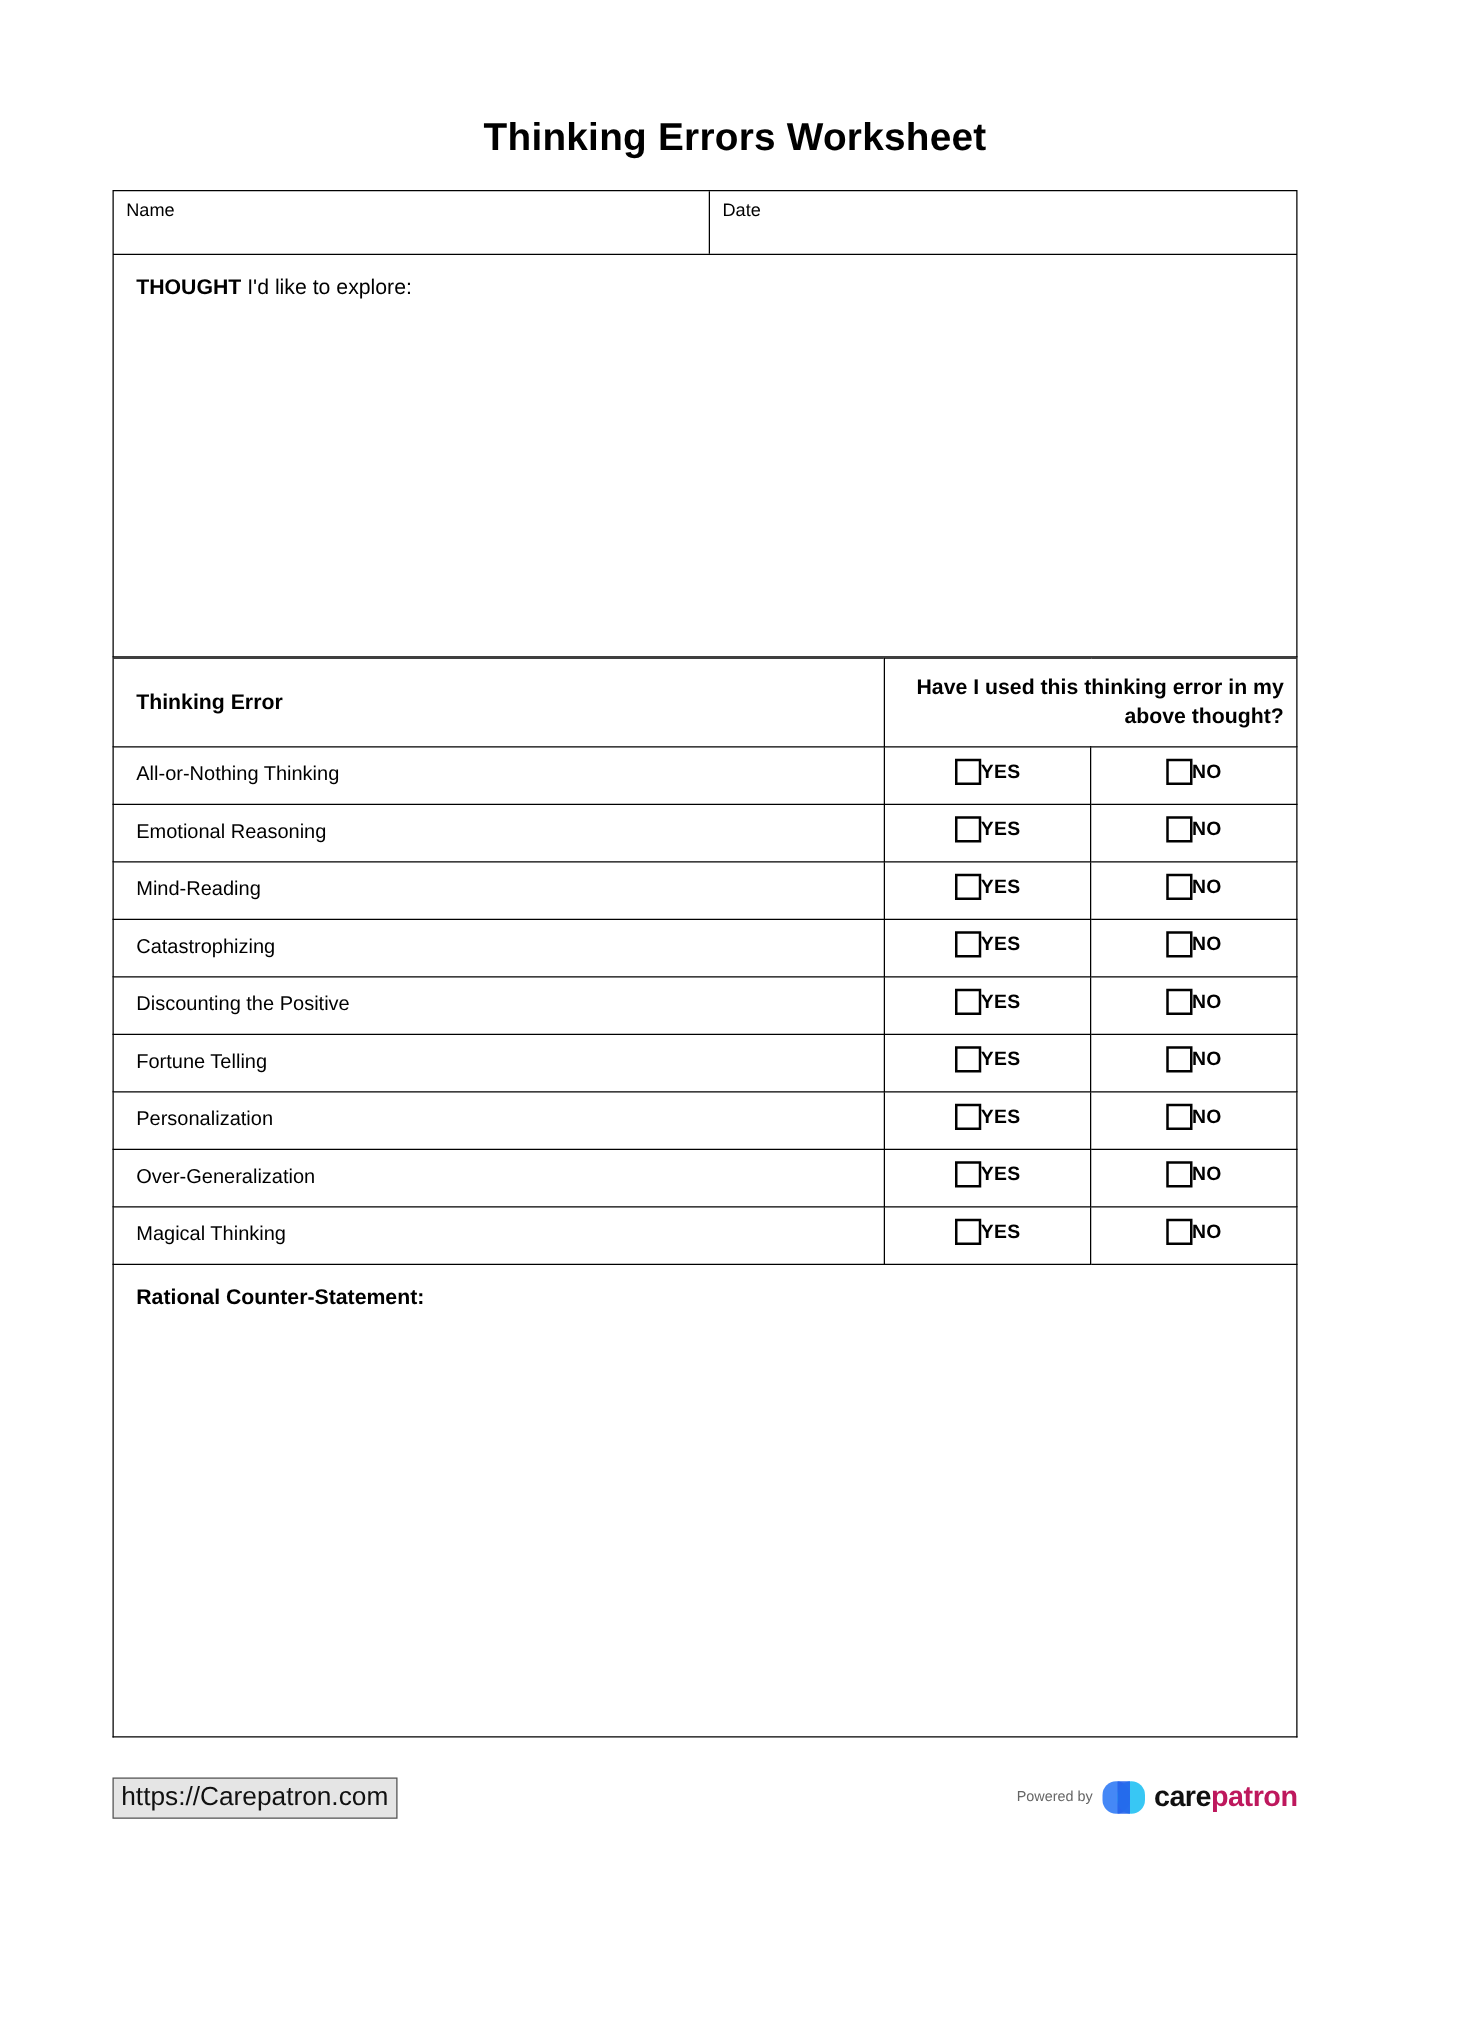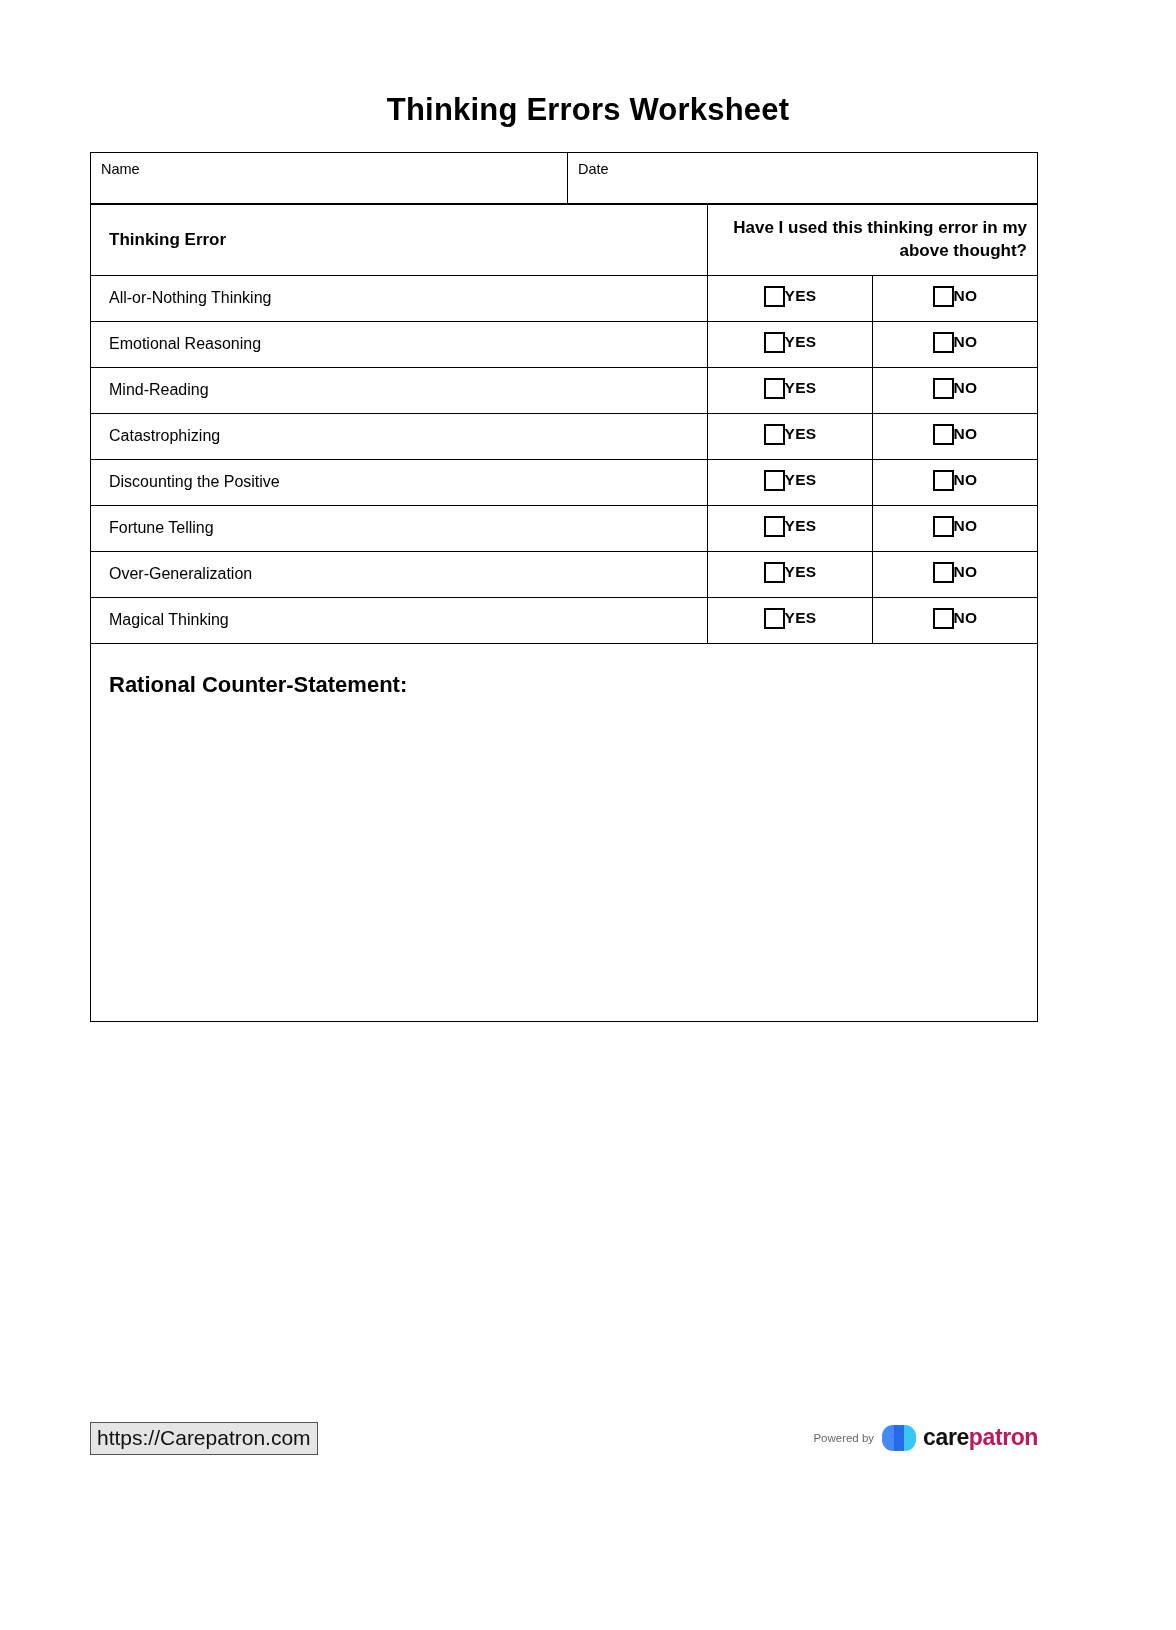--- a/index.html
+++ b/index.html
@@ -132,23 +132,22 @@
   
   .rational {
     border: 1.6px solid #000;
     border-top: none;
     box-sizing: border-box;
     height: 378px;
     padding: 16px 18px;
     width: 948px;
   }
   .rational-label {
-    font-size: 22px;
-    font-weight: bold;
-    margin-top: 12px;
+    font-size: 17px;
+    font-weight: bold;
   }
   
   .footer {
     position: absolute;
     left: 90px;
     top: 1422px;
     width: 948px;
     height: 40px;
   }
   .url-box {
@@ -226,20 +225,25 @@
 
     <div class="namedate">
       <div class="cell left">
         <span>Name</span>
       </div>
       <div class="cell">
         <span>Date</span>
       </div>
     </div>
 
+    <div class="thought-box">
+      <div class="thought-label">
+        <b>THOUGHT</b><span> I'd like to explore:</span>
+      </div>
+    </div>
 
     <table class="err-table">
       <thead>
         <tr>
           <th class="head-left">Thinking Error</th>
           <th class="head-right" colspan="2">Have I used this thinking error in my above thought?</th>
         </tr>
       </thead>
       <tbody id="rows-body">
           <tr>
@@ -292,20 +296,31 @@
                 <span class="checkbox"></span>
                 <span class="opt-label">YES</span>
               </span></td>
             <td class="opt-cell"><span class="opt-inner">
                 <span class="checkbox"></span>
                 <span class="opt-label">NO</span>
               </span></td>
           </tr>
           <tr>
             <td class="err-name">Fortune Telling</td>
+            <td class="opt-cell"><span class="opt-inner">
+                <span class="checkbox"></span>
+                <span class="opt-label">YES</span>
+              </span></td>
+            <td class="opt-cell"><span class="opt-inner">
+                <span class="checkbox"></span>
+                <span class="opt-label">NO</span>
+              </span></td>
+          </tr>
+          <tr>
+            <td class="err-name">Personalization</td>
             <td class="opt-cell"><span class="opt-inner">
                 <span class="checkbox"></span>
                 <span class="opt-label">YES</span>
               </span></td>
             <td class="opt-cell"><span class="opt-inner">
                 <span class="checkbox"></span>
                 <span class="opt-label">NO</span>
               </span></td>
           </tr>
           <tr>

